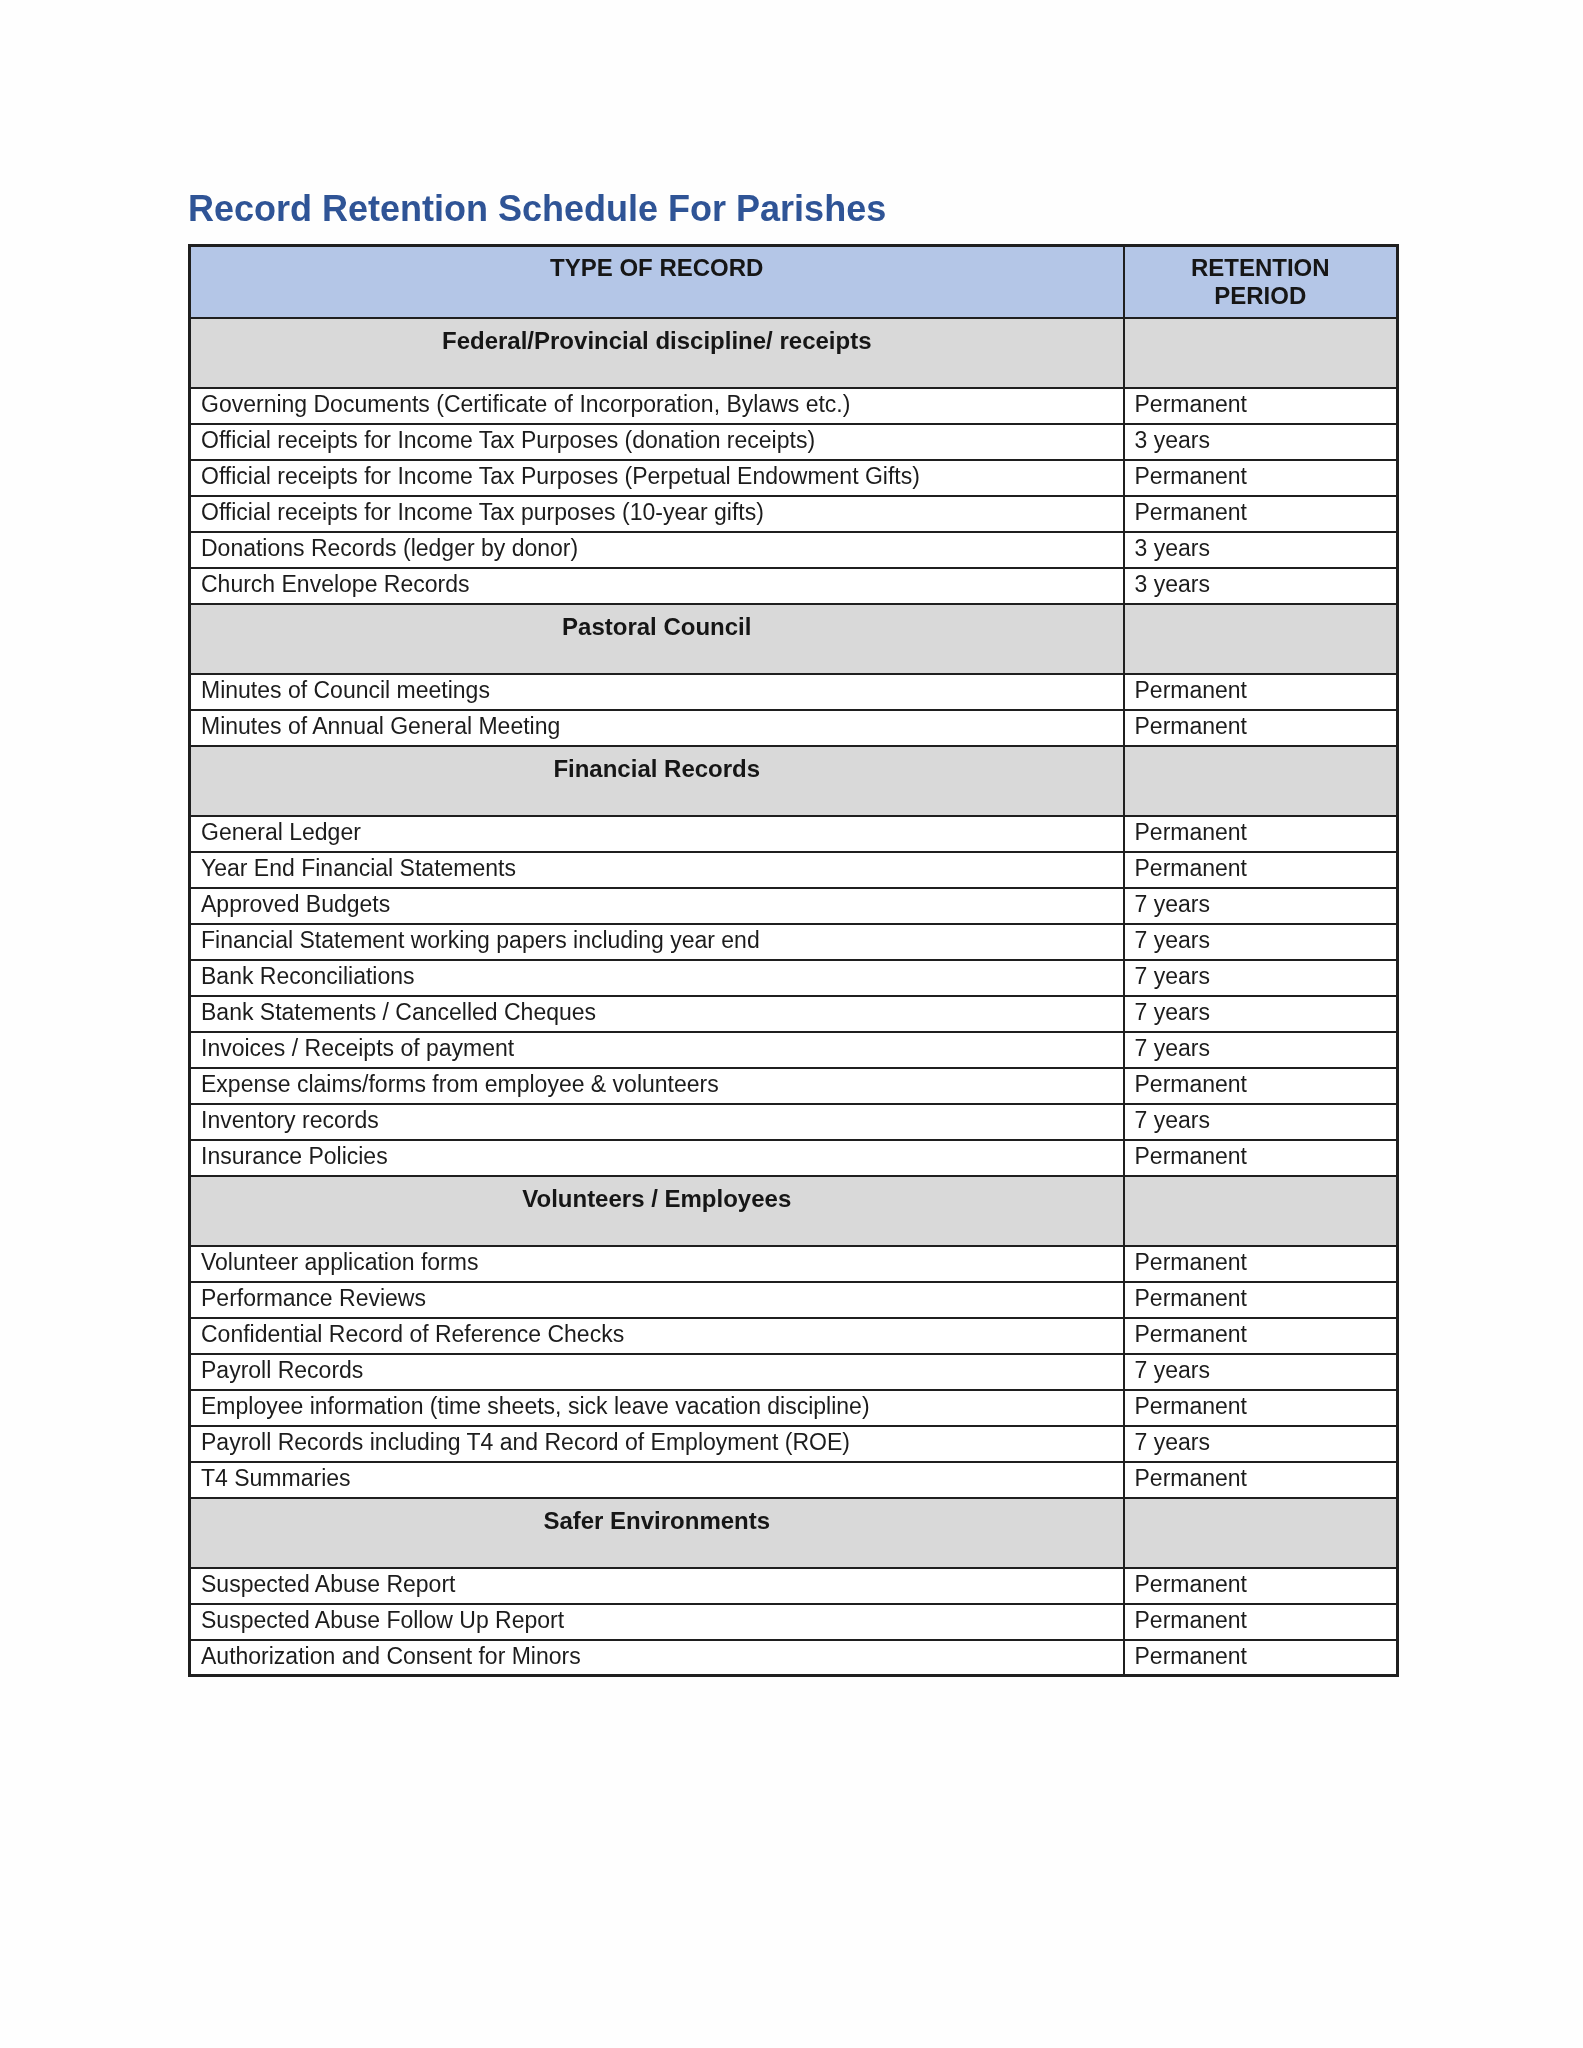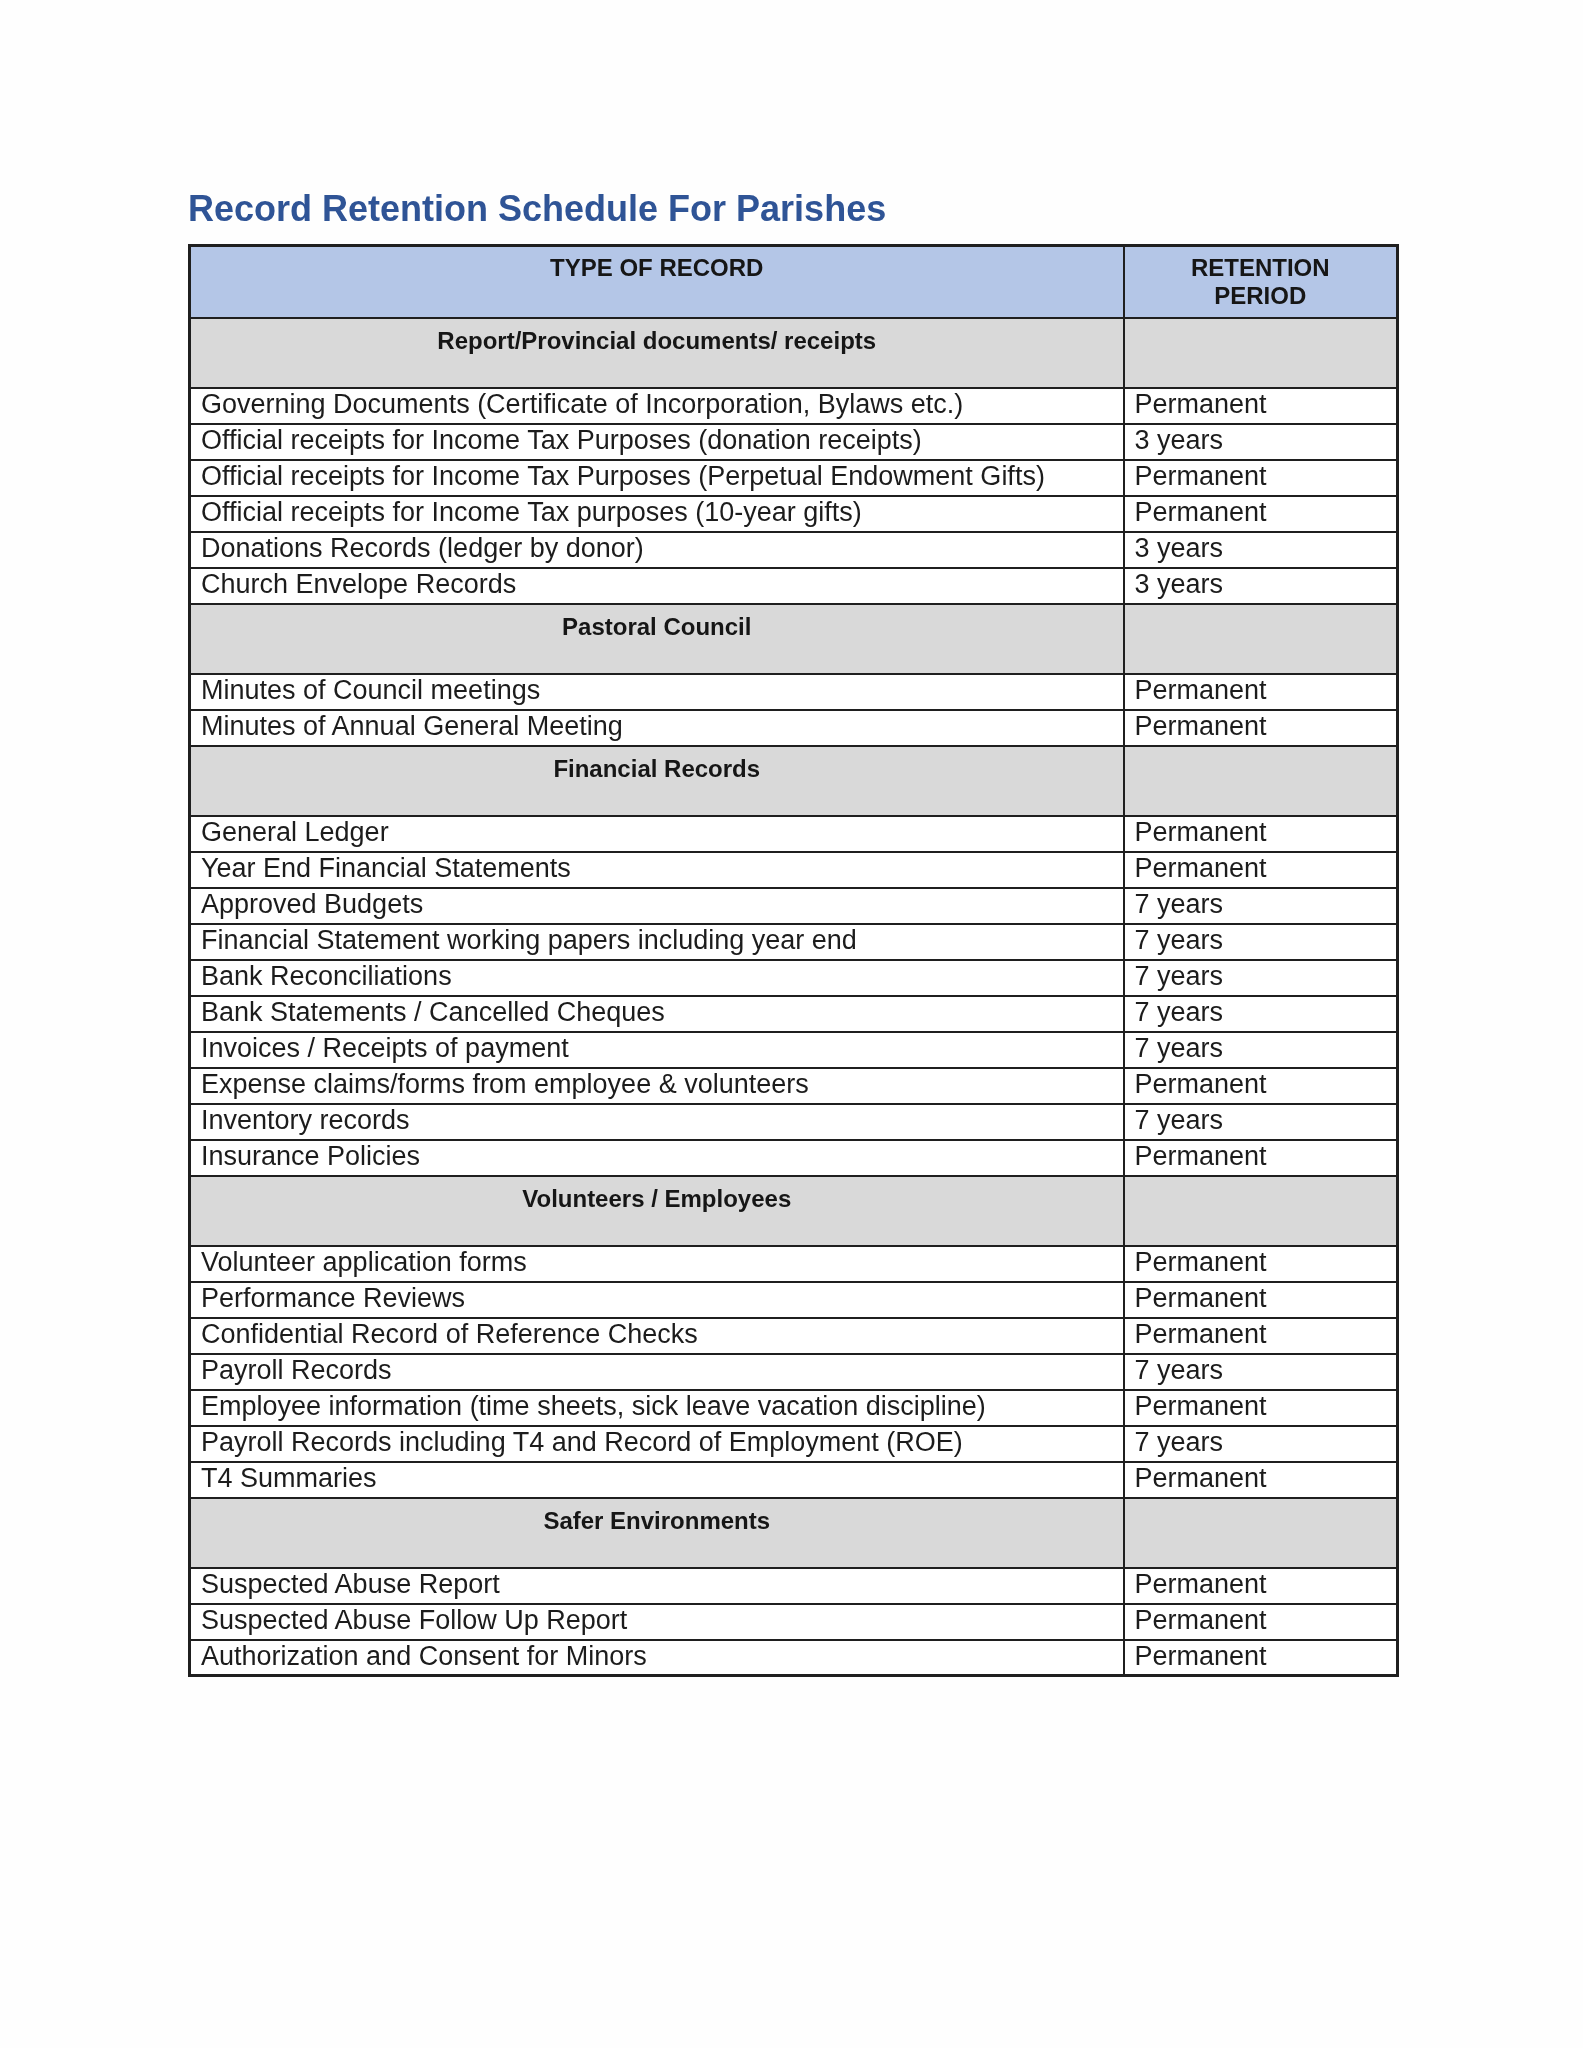--- a/index.html
+++ b/index.html
@@ -67,21 +67,21 @@
   td.section-label {
     text-align: center;
     font-size: 24px;
     font-weight: bold;
     color: #161616;
   }
   tr.data-row td {
     height: 36px;
     background: #ffffff;
     vertical-align: middle;
-    font-size: 27px;
+    font-size: 23px;
     line-height: 1.0;
     padding: 0 6px 2px 10px;
     white-space: nowrap;
   }
 </style>
 </head>
 <body>
 
 <div class="page">
   <h1 class="doc-title">Record Retention Schedule For Parishes</h1>
@@ -94,21 +94,21 @@
     <thead>
       <tr class="header-row">
         <th>TYPE OF RECORD</th>
         <th>
           <span class="wrap-narrow">RETENTION PERIOD</span>
         </th>
       </tr>
     </thead>
     <tbody id="table-body">
         <tr class="section-row">
-          <td class="section-label">Report/Provincial documents/ receipts</td>
+          <td class="section-label">Federal/Provincial discipline/ receipts</td>
           <td class="section-empty"></td>
         </tr>
         <tr class="data-row">
           <td class="cell-type">Governing Documents (Certificate of Incorporation, Bylaws etc.)</td>
           <td class="cell-period">Permanent</td>
         </tr>
         <tr class="data-row">
           <td class="cell-type">Official receipts for Income Tax Purposes (donation receipts)</td>
           <td class="cell-period">3 years</td>
         </tr>

